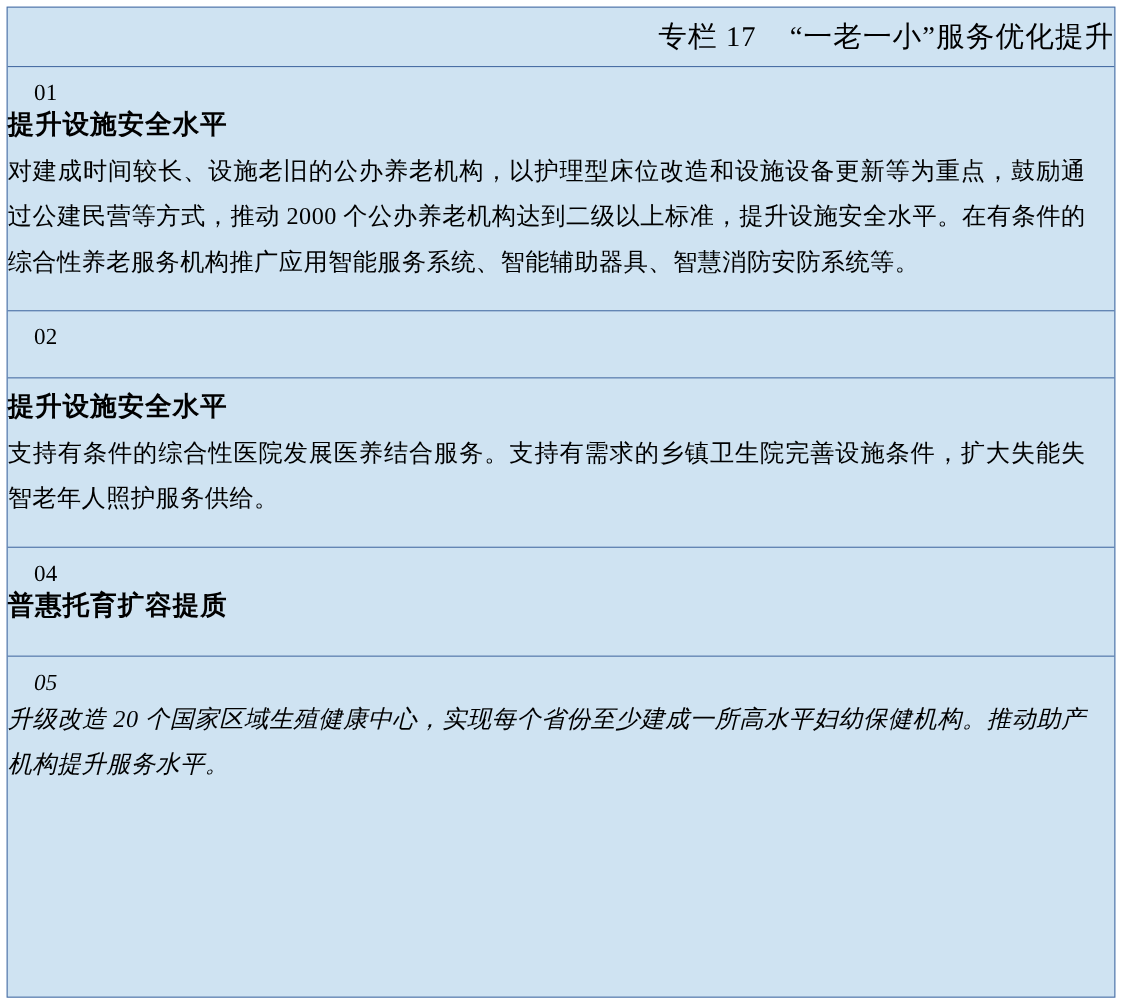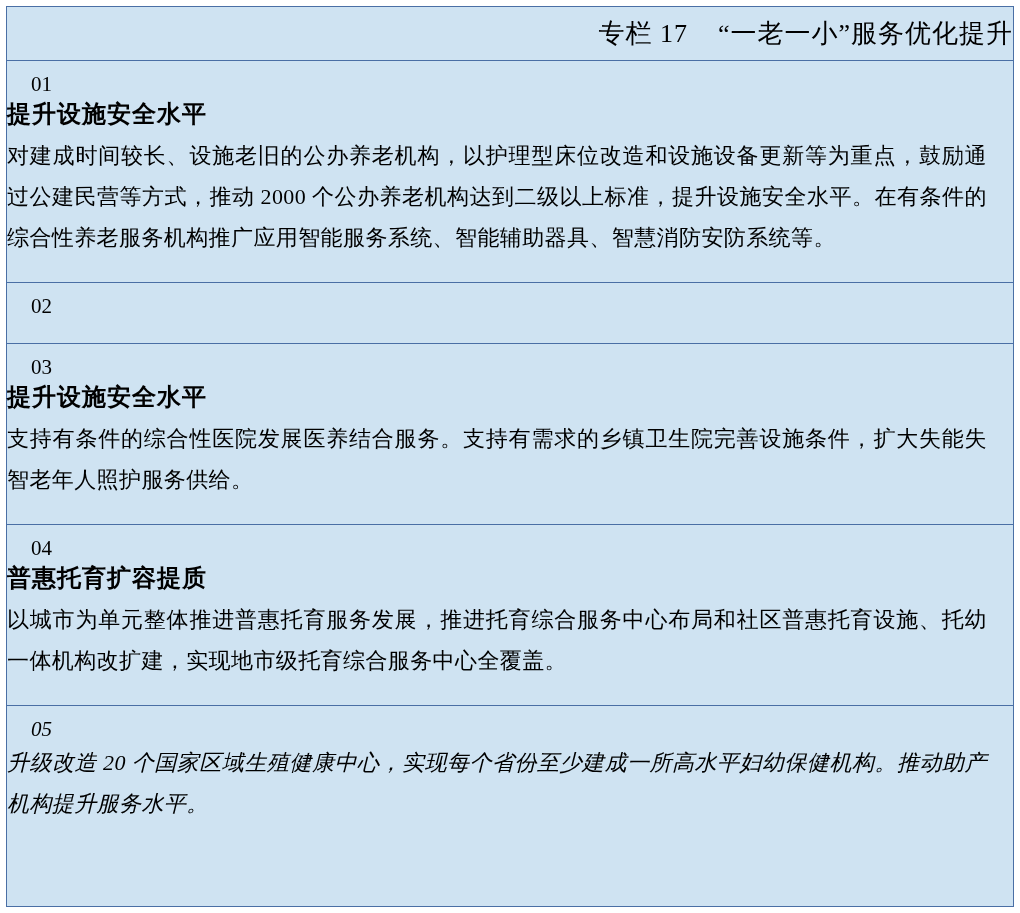--- a/index.html
+++ b/index.html
@@ -102,32 +102,30 @@
         <div class="item-heading">提升设施安全水平</div>
         <div class="item-body">对建成时间较长、设施老旧的公办养老机构，以护理型床位改造和设施设备更新等为重点，鼓励通过公建民营等方式，推动 2000 个公办养老机构达到二级以上标准，提升设施安全水平。在有条件的综合性养老服务机构推广应用智能服务系统、智能辅助器具、智慧消防安防系统等。</div>
       </div>
     </div>
 
     <div class="item-row">
       <div class="num-col">02</div>
     </div>
 
     <div class="item-row">
-      <div class="num-col">03</div>
       <div class="text-col">
         <div class="item-heading">提升设施安全水平</div>
         <div class="item-body">支持有条件的综合性医院发展医养结合服务。支持有需求的乡镇卫生院完善设施条件，扩大失能失智老年人照护服务供给。</div>
       </div>
     </div>
 
     <div class="item-row">
       <div class="num-col">04</div>
       <div class="text-col">
         <div class="item-heading">普惠托育扩容提质</div>
-        <div class="item-body">以城市为单元整体推进普惠托育服务发展，推进托育综合服务中心布局和社区普惠托育设施、托幼一体机构改扩建，实现地市级托育综合服务中心全覆盖。</div>
       </div>
     </div>
 
     <div class="item-row last">
       <div class="num-col">05</div>
       <div class="text-col">
         <div class="item-body">升级改造 20 个国家区域生殖健康中心，实现每个省份至少建成一所高水平妇幼保健机构。推动助产机构提升服务水平。</div>
       </div>
     </div>
 

